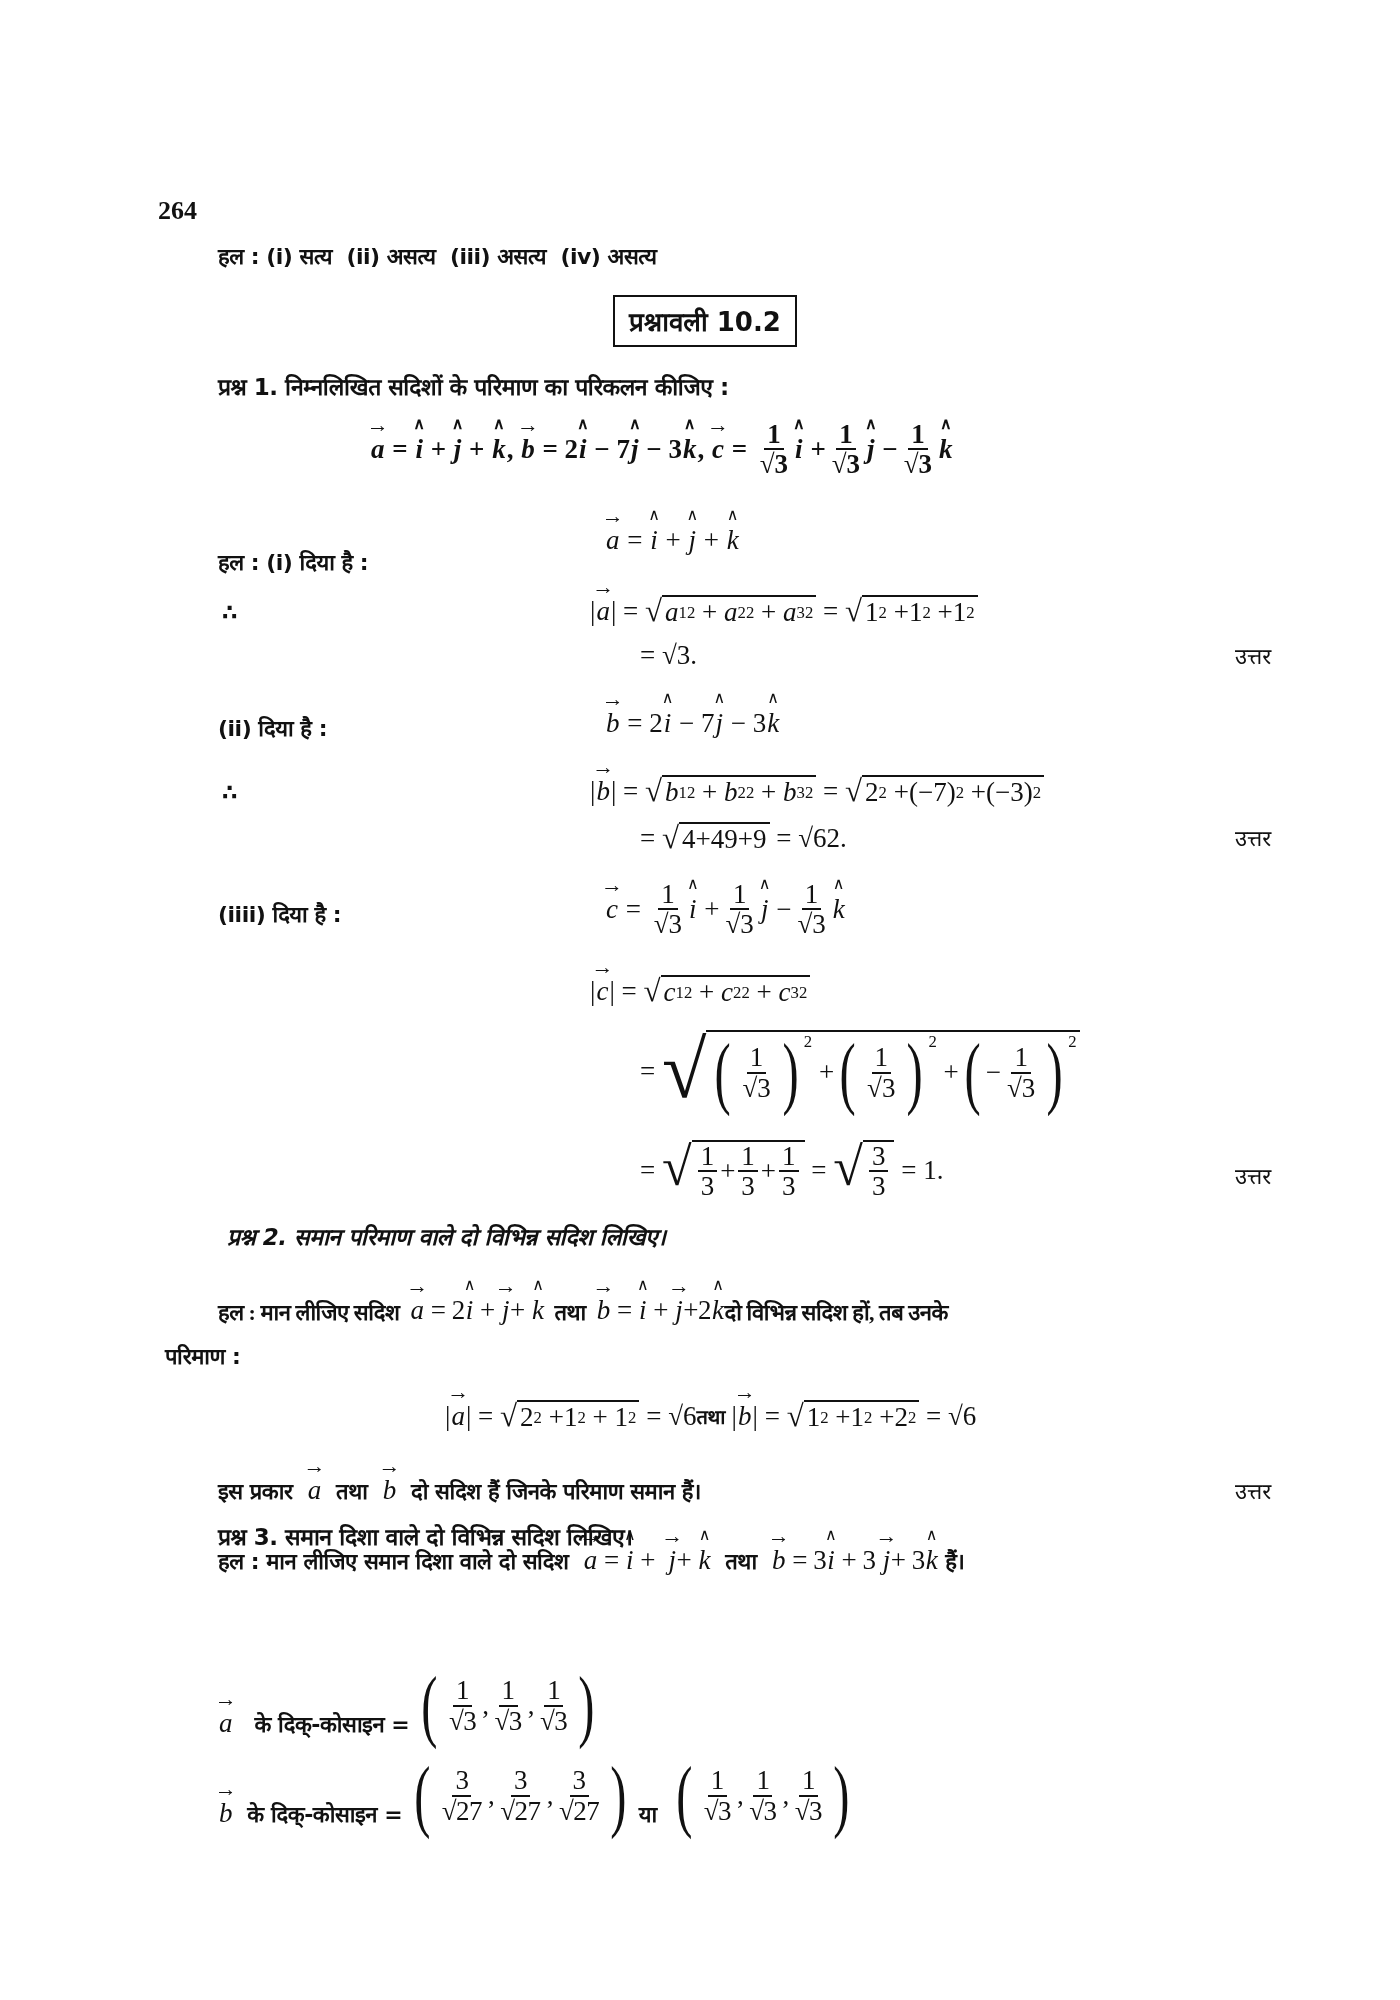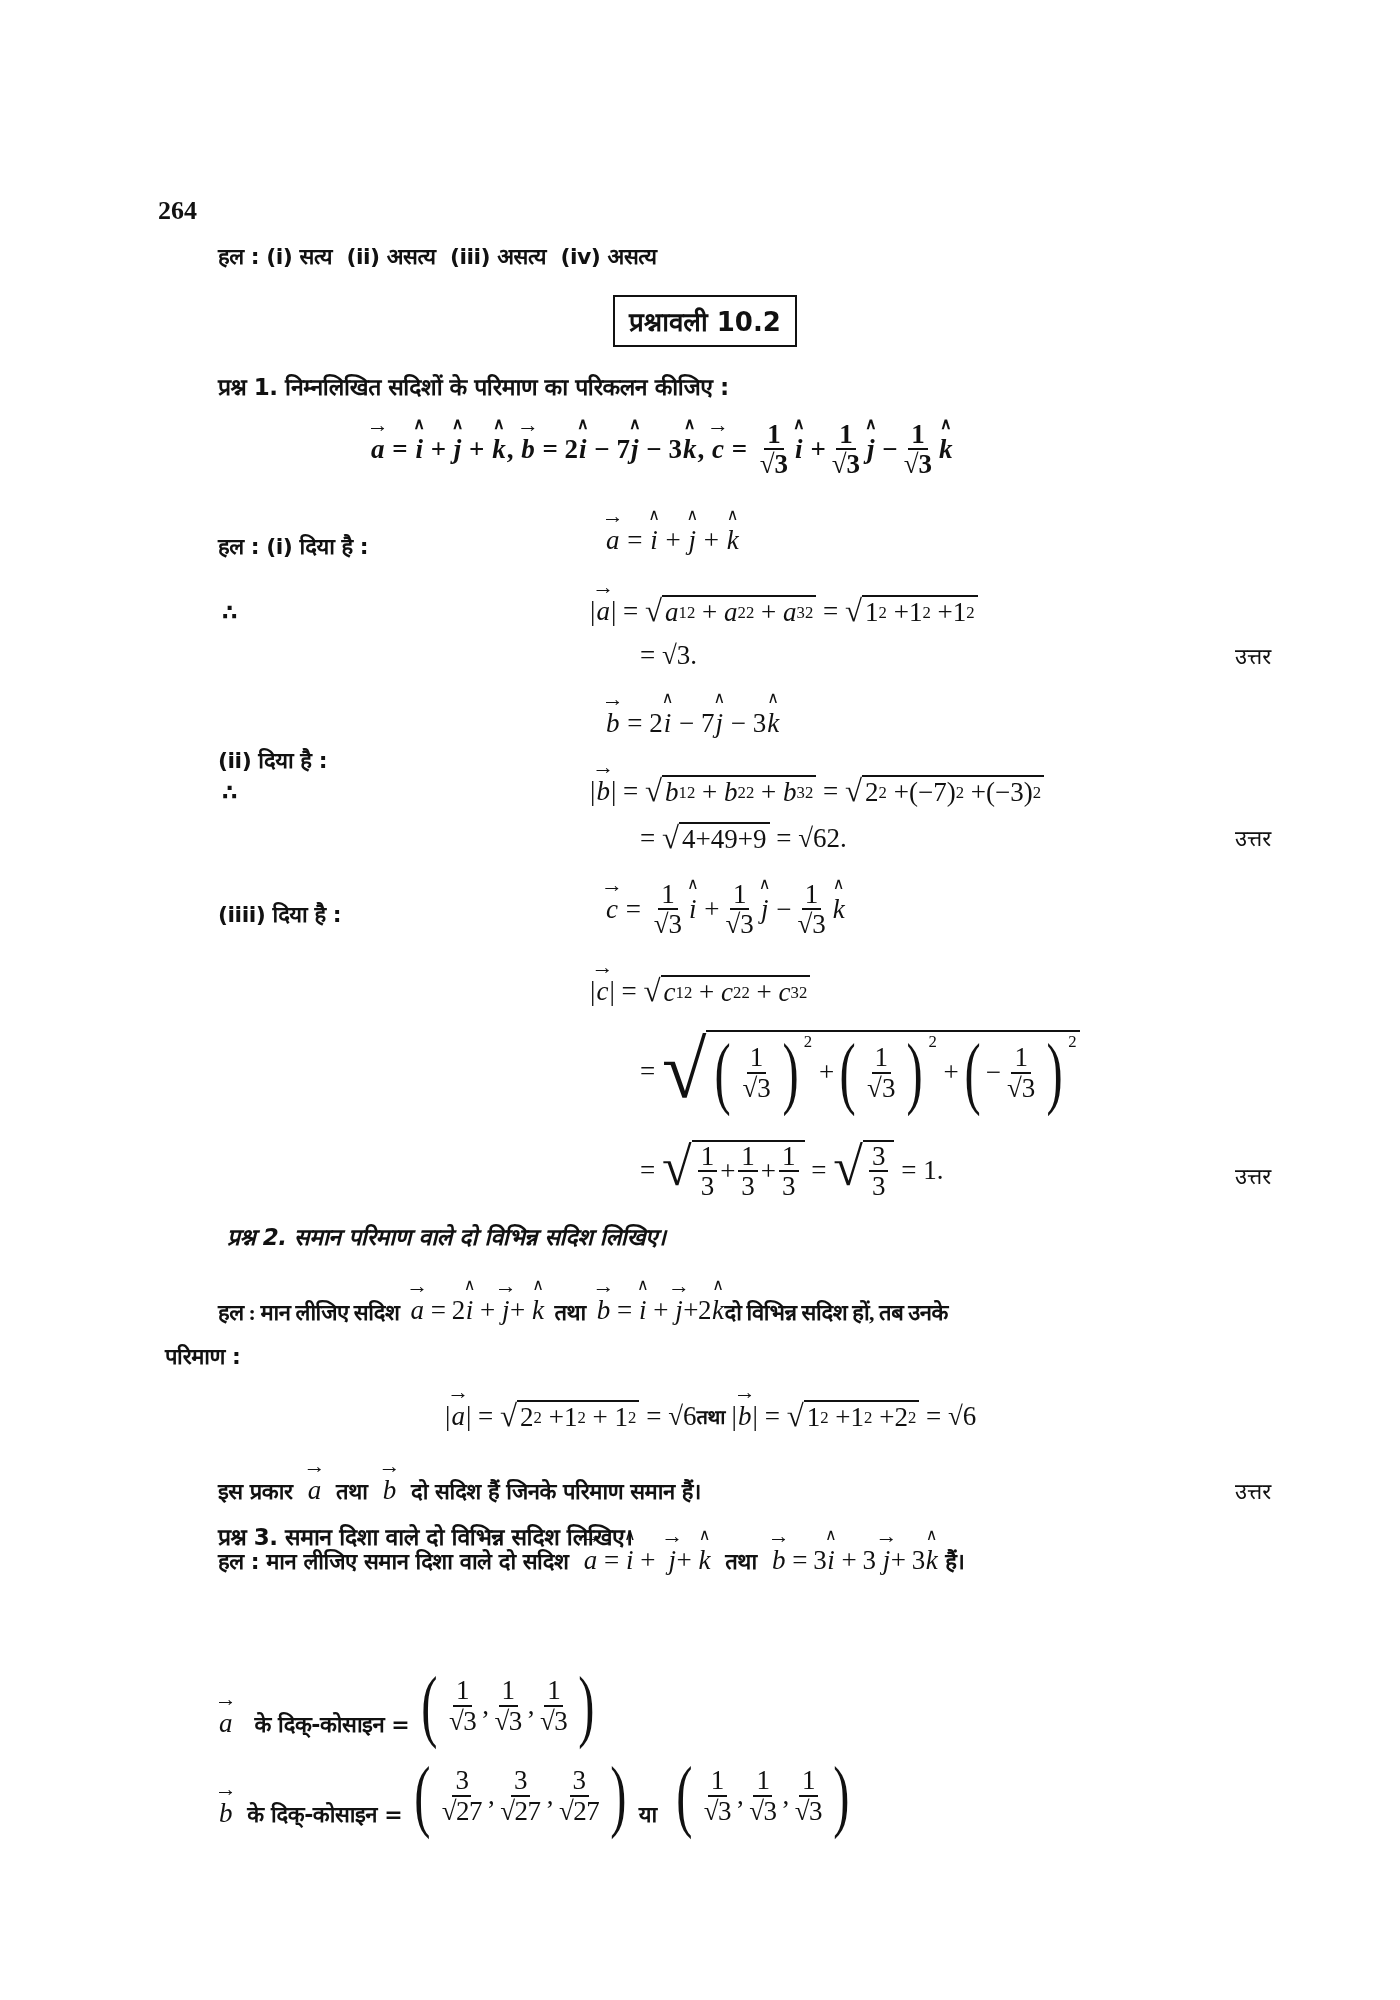--- a/index.html
+++ b/index.html
@@ -61,42 +61,42 @@
   <span class="frac">
       <span class="n">1</span>
       <span class="d">√3</span>
     </span><span class="hat">j</span>&nbsp;−
   <span class="frac">
       <span class="n">1</span>
       <span class="d">√3</span>
     </span><span class="hat">k</span>
 </div>
 
-<div class="abs hin" style="left:218px; top:530px;text-align:right;">हल : (i) दिया है :</div>
+<div class="abs hin" style="left:218px; top:546px;text-align:right;">हल : (i) दिया है :</div>
 <div class="abs m" style="left:605px; top:525px;">
   <span class="vec">a</span>&nbsp;=&nbsp;<span class="hat">i</span>&nbsp;+&nbsp;<span class="hat">j</span>&nbsp;+&nbsp;<span class="hat">k</span>
 </div>
 <div class="abs hin" style="left:222px; top:600px;">∴</div>
 <div class="abs m" style="left:590px; top:595px;">
   |<span class="vec">a</span>|&nbsp;=&nbsp;
   <span class="rad">
       <span class="s">√</span>
       <span class="in"><span class="it">a</span><sub>1</sub><sup>2</sup>&nbsp;+&nbsp;<span class="it">a</span><sub>2</sub><sup>2</sup>&nbsp;+&nbsp;<span class="it">a</span><sub>3</sub><sup>2</sup></span>
     </span>
   &nbsp;=&nbsp;<span class="rad">
       <span class="s">√</span>
       <span class="in">1<sup>2</sup>&nbsp;+1<sup>2</sup>&nbsp;+1<sup>2</sup></span>
     </span>
 </div>
 <div class="abs m" style="left:640px; top:640px;">
   =&nbsp;<span>√3</span>.
 </div>
 <div class="abs ans" style="left:1235px; top:640px;">उत्तर</div>
 
-<div class="abs hin" style="left:218px; top:744px;">(ii) दिया है :</div>
+<div class="abs hin" style="left:218px; top:712px;">(ii) दिया है :</div>
 <div class="abs m" style="left:605px; top:708px;">
   <span class="vec">b</span>&nbsp;=&nbsp;2<span class="hat">i</span>&nbsp;−&nbsp;7<span class="hat">j</span>&nbsp;−&nbsp;3<span class="hat">k</span>
 </div>
 <div class="abs hin" style="left:222px; top:780px;">∴</div>
 <div class="abs m" style="left:590px; top:775px;">
   |<span class="vec">b</span>|&nbsp;=&nbsp;
   <span class="rad">
       <span class="s">√</span>
       <span class="in"><span class="it">b</span><sub>1</sub><sup>2</sup>&nbsp;+&nbsp;<span class="it">b</span><sub>2</sub><sup>2</sup>&nbsp;+&nbsp;<span class="it">b</span><sub>3</sub><sup>2</sup></span>
     </span>

